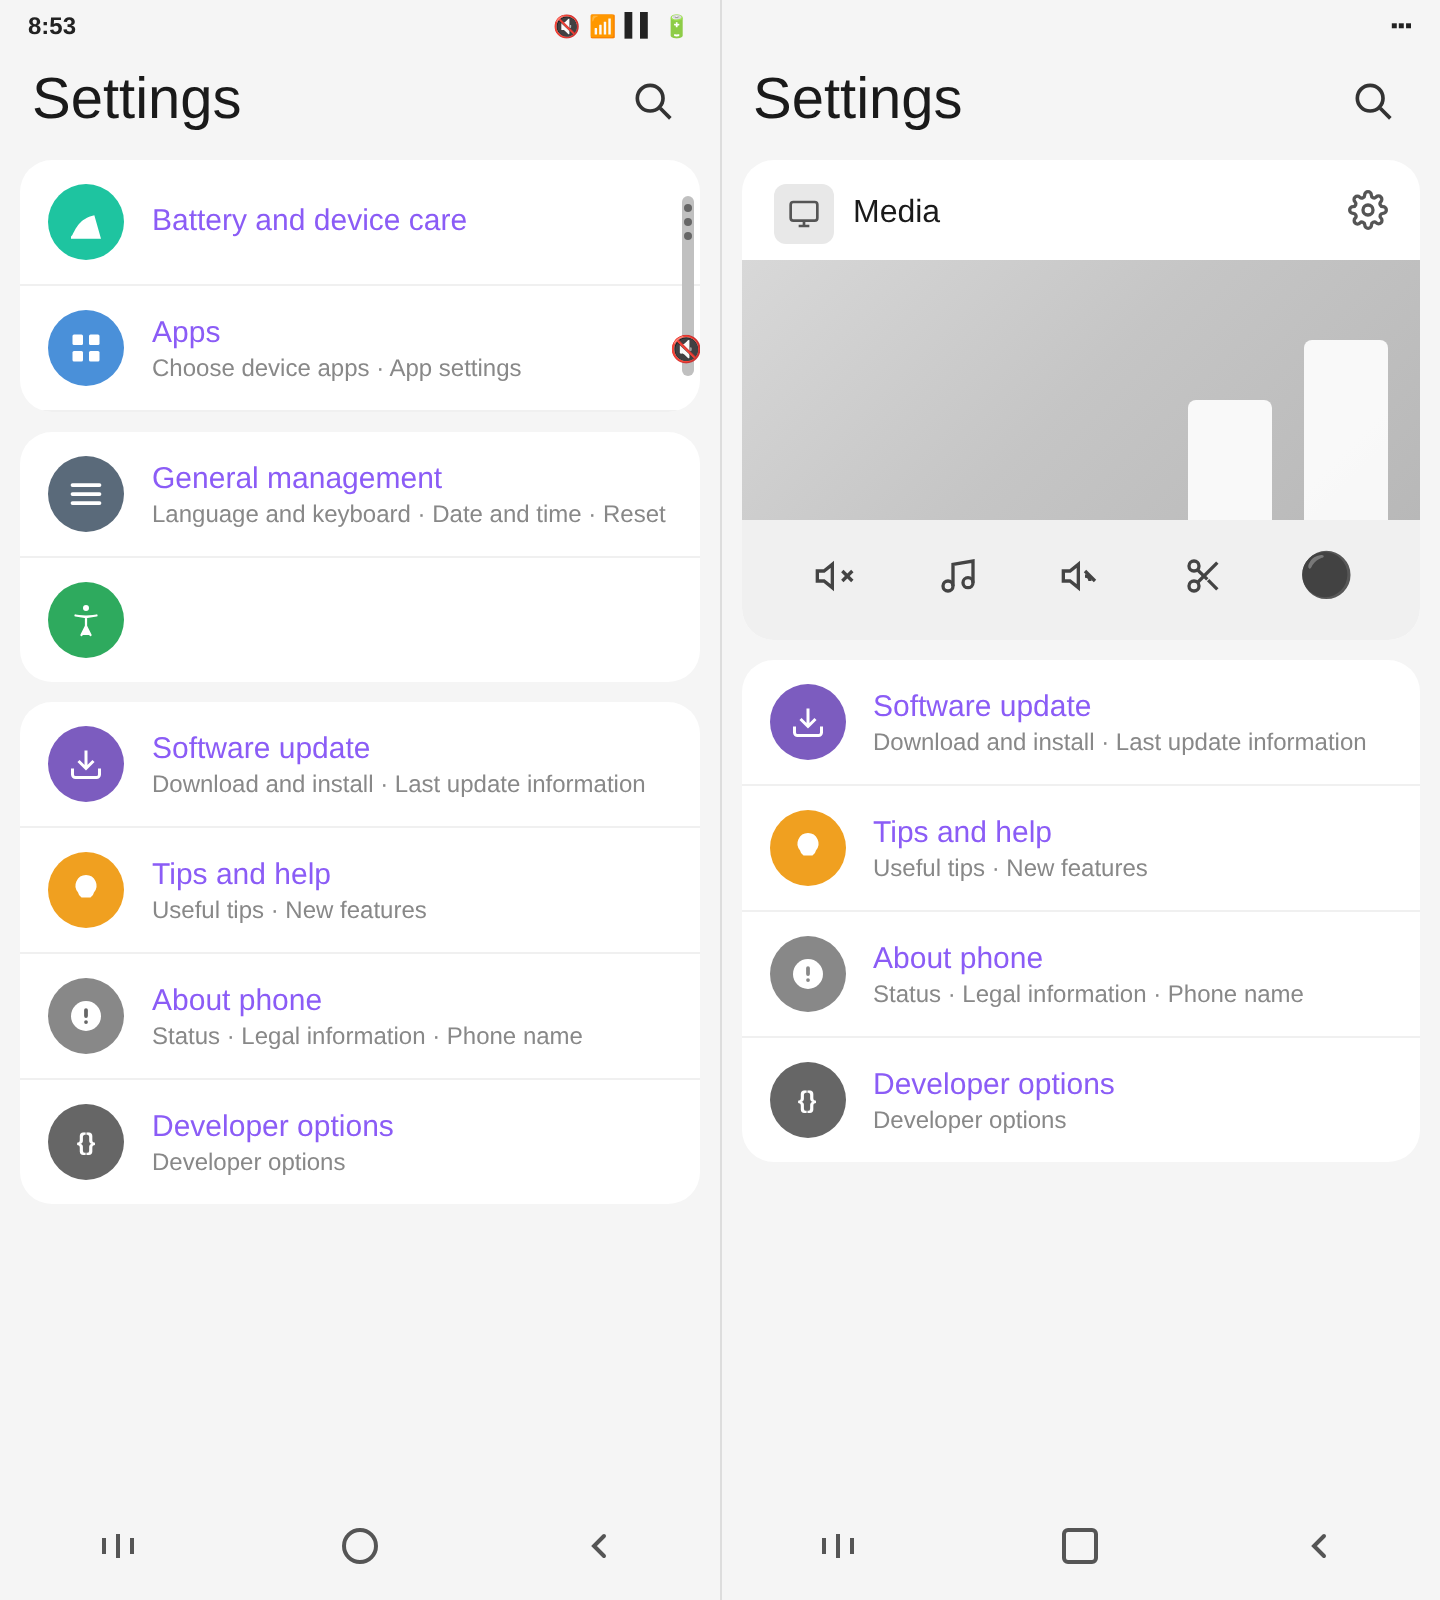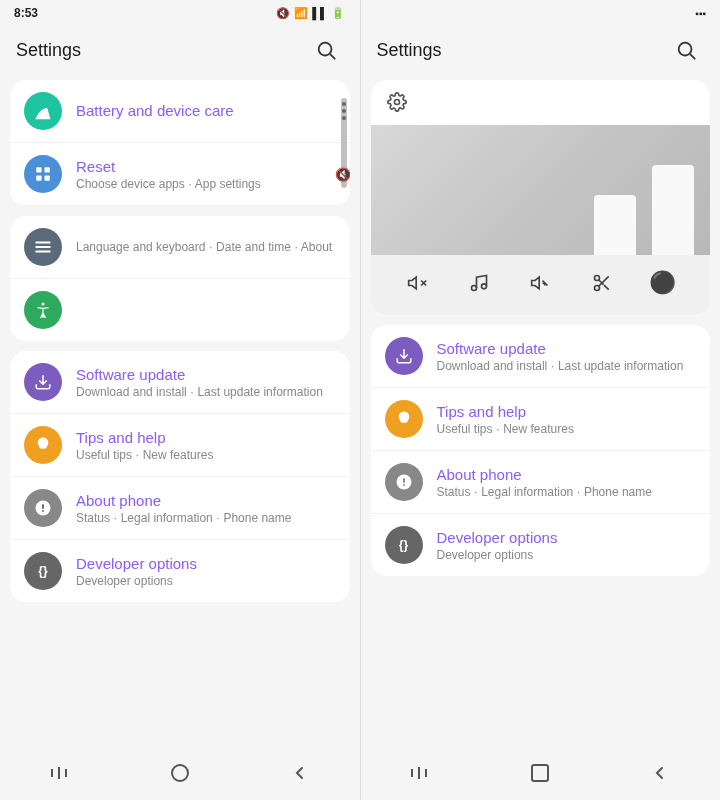--- a/index.html
+++ b/index.html
@@ -54,21 +54,21 @@
     
     .top-bar {
       display: flex;
       justify-content: space-between;
       align-items: center;
       padding: 8px 16px 12px;
       background: #f5f5f5;
     }
 
     .top-bar-title {
-      font-size: 18px;
+      font-size: 29px;
       font-weight: 400;
       color: #1a1a1a;
     }
 
     .search-icon-btn {
       width: 36px;
       height: 36px;
       display: flex;
       align-items: center;
       justify-content: center;
@@ -325,21 +325,21 @@
         <div class="settings-item">
           <div class="item-icon bg-blue">
             <svg width="18" height="18" viewBox="0 0 24 24" fill="white">
                 <rect x="3" y="3" width="7" height="7" rx="1"></rect>
                 <rect x="14" y="3" width="7" height="7" rx="1"></rect>
                 <rect x="3" y="14" width="7" height="7" rx="1"></rect>
                 <rect x="14" y="14" width="7" height="7" rx="1"></rect>
               </svg>
           </div>
           <div class="item-text">
-            <div class="item-title">Reset</div>
+            <div class="item-title">Apps</div>
             <div class="item-subtitle">Choose device apps · App settings</div>
           </div>
         </div>
 
         <div class="custom-scrollbar">
           <div class="scrollbar-dots">
             <div class="scrollbar-dot"></div>
             <div class="scrollbar-dot"></div>
             <div class="scrollbar-dot"></div>
           </div>
@@ -348,21 +348,22 @@
       </div>
 
       <div class="card">
         <div class="settings-item">
           <div class="item-icon bg-slate">
             <svg width="18" height="18" viewBox="0 0 24 24" fill="white">
                 <path d="M3 6h18M3 12h18M3 18h18" stroke="white" stroke-width="2.5" stroke-linecap="round"></path>
               </svg>
           </div>
           <div class="item-text">
-            <div class="item-subtitle">Language and keyboard · Date and time · About</div>
+            <div class="item-title">General management</div>
+            <div class="item-subtitle">Language and keyboard · Date and time · Reset</div>
           </div>
         </div>
         <div class="settings-item">
           <div class="item-icon bg-green">
             <svg width="18" height="18" viewBox="0 0 24 24" fill="white">
                 <circle cx="12" cy="4" r="2"></circle>
                 <path d="M5 9l7 1 7-1M12 10v6M9 22l3-6 3 6" stroke="white" stroke-width="1.5" stroke-linecap="round"></path>
               </svg>
           </div>
         </div>
@@ -451,20 +452,30 @@
           <circle cx="11" cy="11" r="7"></circle>
           <line x1="16.5" y1="16.5" x2="22" y2="22"></line>
         </svg>
       </div>
     </div>
 
     <div class="scroll-area">
 
       <div class="media-card card">
         <div class="media-header">
+          <div class="media-header-left">
+            <div class="media-icon-box">
+              <svg width="16" height="16" viewBox="0 0 24 24" fill="none" stroke="#555" stroke-width="2">
+                <rect x="2" y="3" width="20" height="14" rx="2"></rect>
+                  <line x1="8" y1="21" x2="16" y2="21"></line>
+                  <line x1="12" y1="17" x2="12" y2="21"></line>
+              </svg>
+            </div>
+            <span class="media-title">Media</span>
+          </div>
           <div class="media-gear">
             <svg width="20" height="20" viewBox="0 0 24 24" fill="none" stroke="#555" stroke-width="2">
               <circle cx="12" cy="12" r="3"></circle>
               <path d="M19.4 15a1.65 1.65 0 00.33 1.82l.06.06a2 2 0 010 2.83 2 2 0 01-2.83 0l-.06-.06a1.65 1.65 0 00-1.82-.33 1.65 1.65 0 00-1 1.51V21a2 2 0 01-4 0v-.09A1.65 1.65 0 009 19.4a1.65 1.65 0 00-1.82.33l-.06.06a2 2 0 01-2.83-2.83l.06-.06A1.65 1.65 0 004.68 15a1.65 1.65 0 00-1.51-1H3a2 2 0 010-4h.09A1.65 1.65 0 004.6 9a1.65 1.65 0 00-.33-1.82l-.06-.06a2 2 0 012.83-2.83l.06.06A1.65 1.65 0 009 4.68a1.65 1.65 0 001-1.51V3a2 2 0 014 0v.09a1.65 1.65 0 001 1.51 1.65 1.65 0 001.82-.33l.06-.06a2 2 0 012.83 2.83l-.06.06A1.65 1.65 0 0019.4 9a1.65 1.65 0 001.51 1H21a2 2 0 010 4h-.09a1.65 1.65 0 00-1.51 1z"></path>
             </svg>
           </div>
         </div>
 
         <div class="media-visual">
           <div class="vol-bar" style="height: 60px;"></div>

